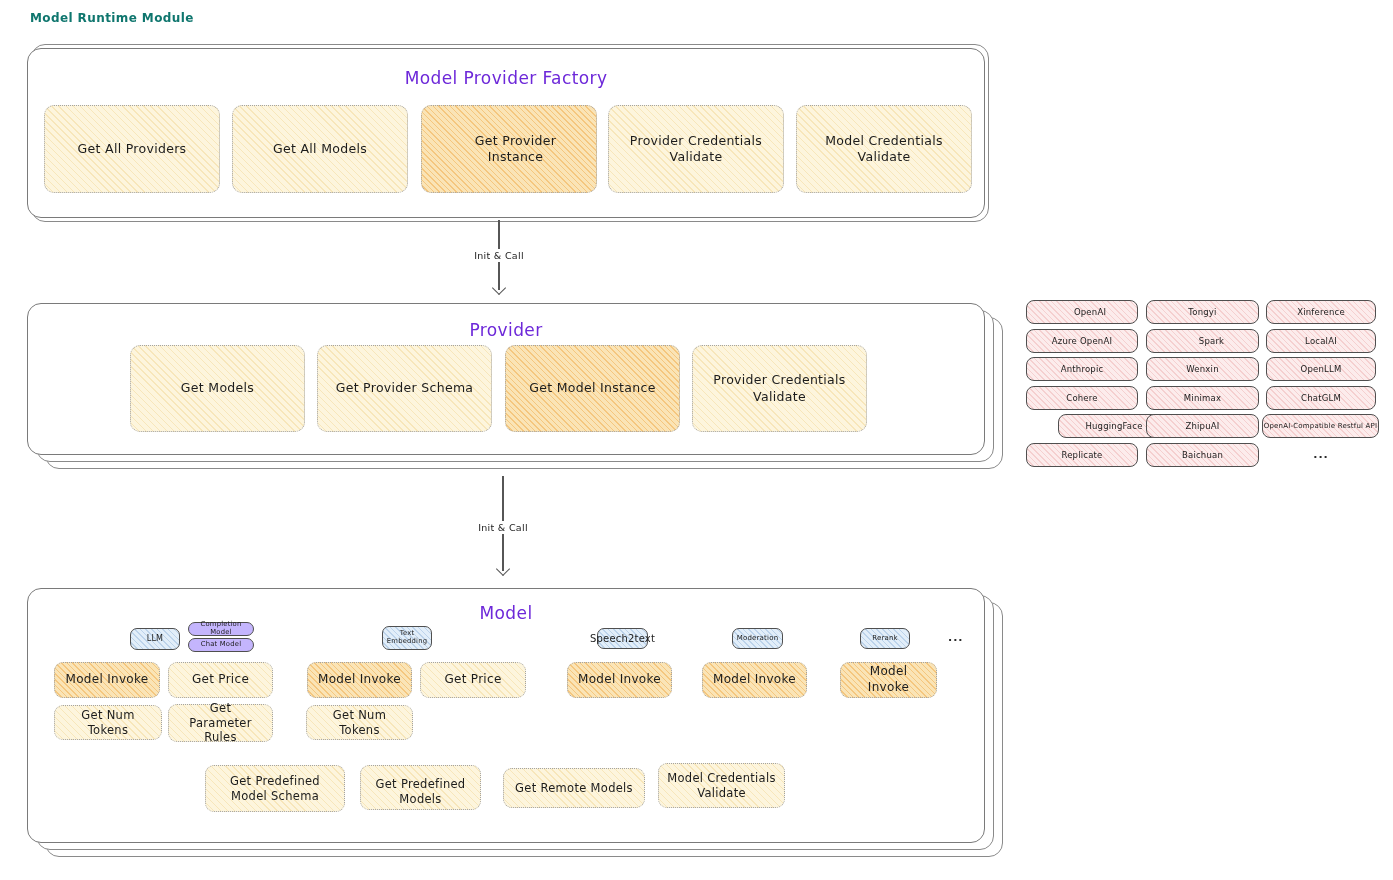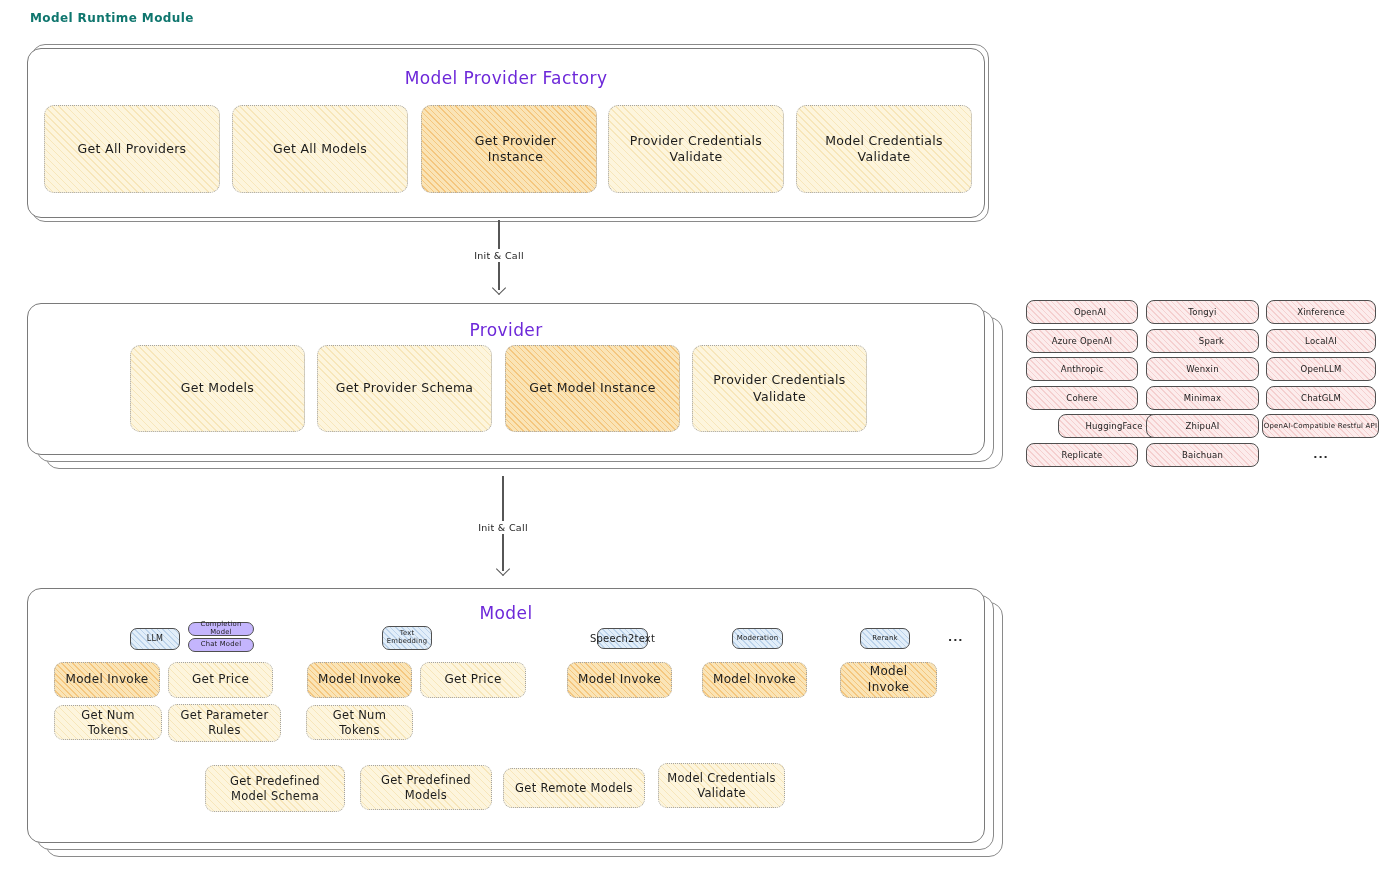--- a/index.html
+++ b/index.html
@@ -150,31 +150,31 @@
   <div class="abs method hot small-method" style="left:702px;top:662px;width:105px;height:36px;font-size:12px;">
       <span>Model Invoke</span>
     </div>
   <div class="abs method hot small-method" style="left:840px;top:662px;width:97px;height:36px;font-size:12px;">
       <span>Model Invoke</span>
     </div>
 
   <div class="abs method cream small-method" style="left:54px;top:705px;width:108px;height:35px;">
       <span>Get Num Tokens</span>
     </div>
-  <div class="abs method cream small-method" style="left:168px;top:704px;width:113px;height:38px;">
+  <div class="abs method cream small-method" style="left:168px;top:704px;width:105px;height:38px;">
       <span>Get Parameter Rules</span>
     </div>
   <div class="abs method cream small-method" style="left:306px;top:705px;width:107px;height:35px;">
       <span>Get Num Tokens</span>
     </div>
 
   <div class="abs method cream small-method" style="left:205px;top:765px;width:140px;height:47px;">
       <span>Get Predefined Model Schema</span>
     </div>
-  <div class="abs method cream small-method" style="left:360px;top:765px;width:132px;height:45px;">
+  <div class="abs method cream small-method" style="left:360px;top:765px;width:121px;height:45px;align-items:flex-end;">
       <span>Get Predefined Models</span>
     </div>
   <div class="abs method cream small-method" style="left:503px;top:768px;width:142px;height:40px;">
       <span>Get Remote Models</span>
     </div>
   <div class="abs method cream small-method" style="left:658px;top:763px;width:127px;height:45px;">
       <span>Model Credentials Validate</span>
     </div>
 
 </div>

